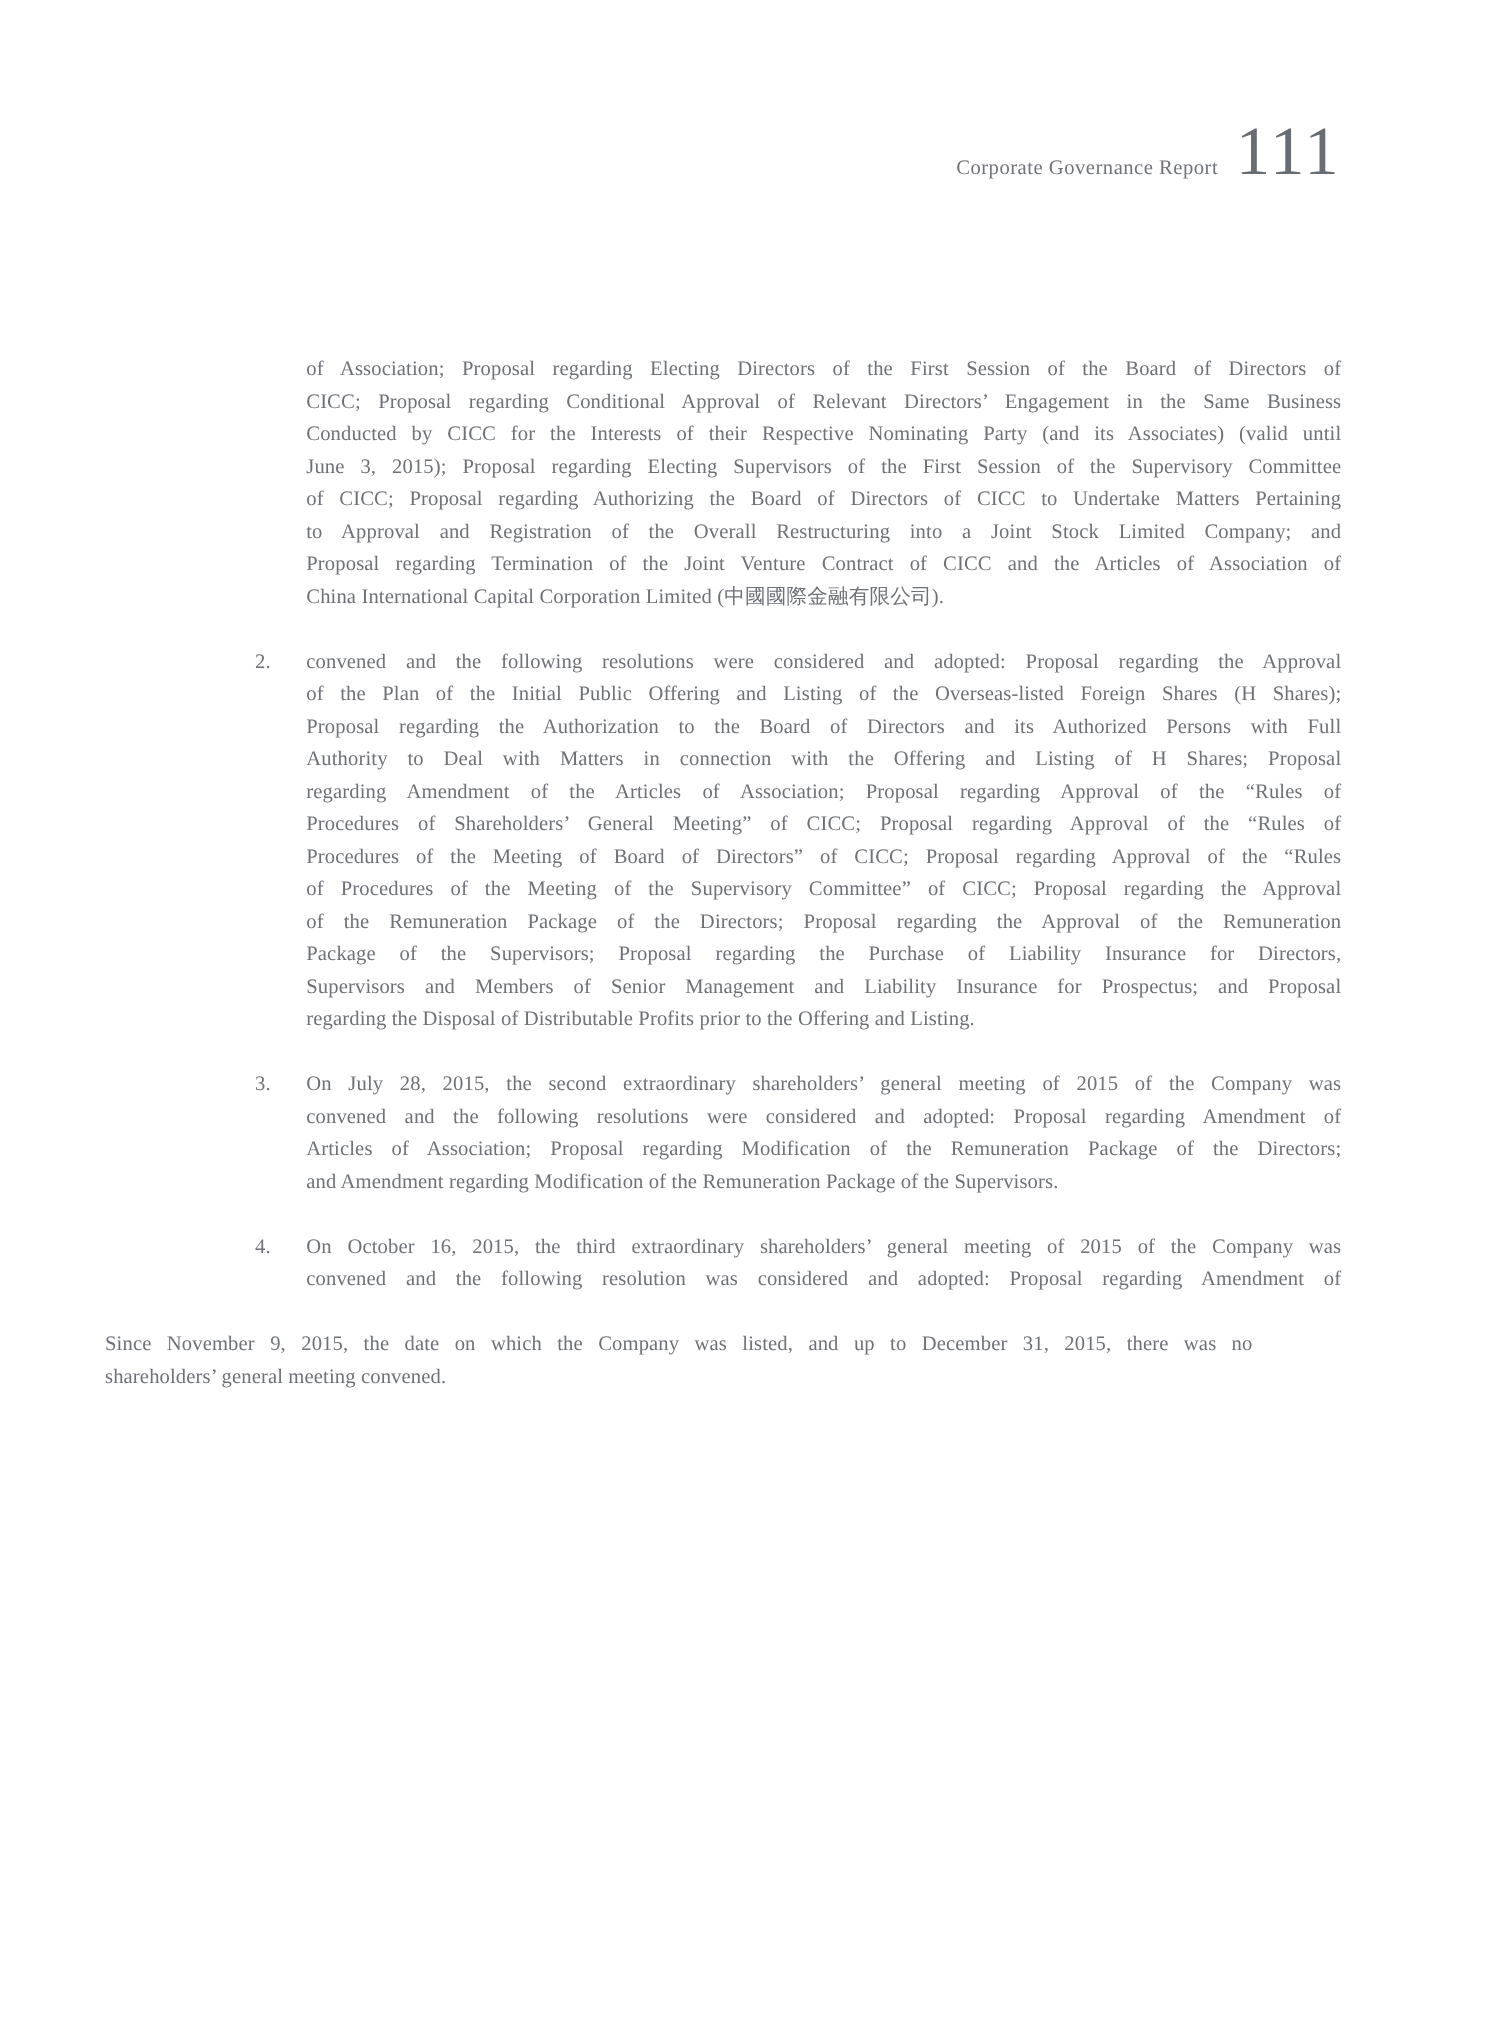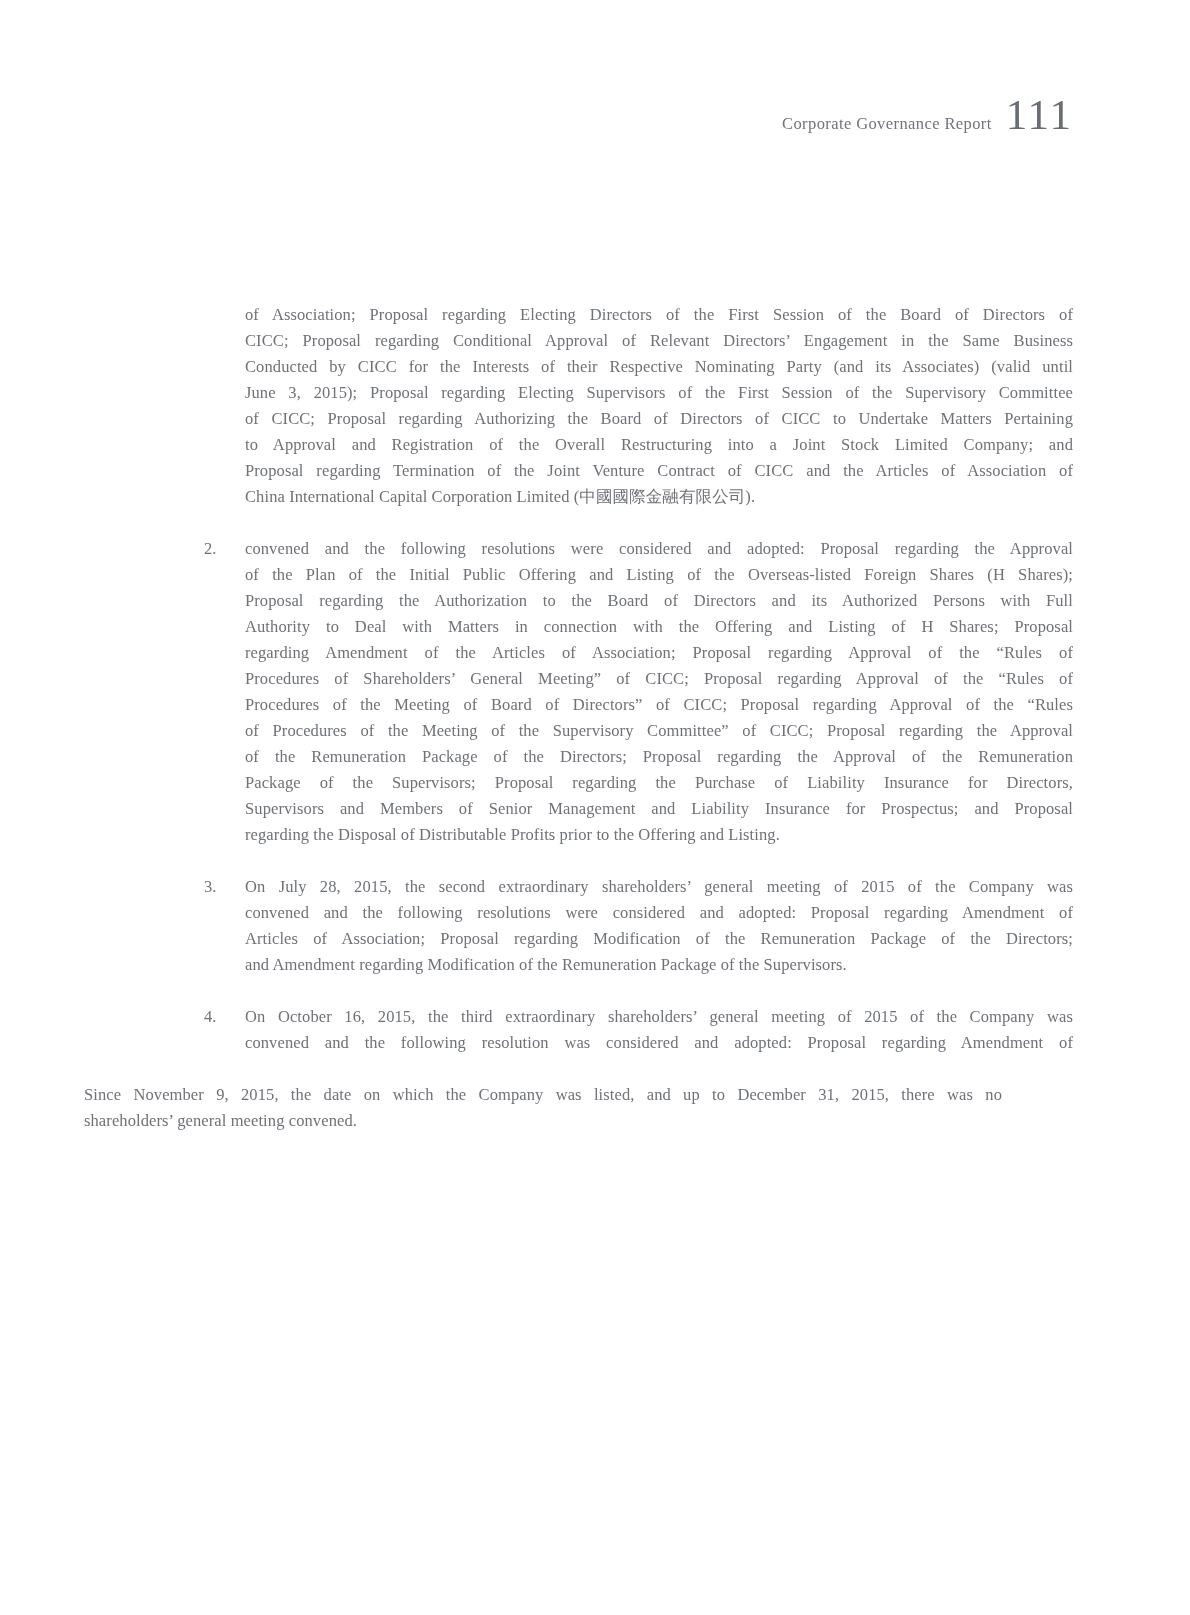--- a/index.html
+++ b/index.html
@@ -22,29 +22,29 @@
     align-items: baseline;
     gap: 14px;
     white-space: nowrap;
   }
   .section-title {
     font-size: 16.5px;
     letter-spacing: 0.4px;
     color: #70747a;
   }
   .page-number {
-    font-size: 43px;
+    font-size: 55px;
     line-height: 1;
     letter-spacing: 2px;
     color: #686d73;
   }
   
   .content {
     position: absolute;
-    top: 302px;
+    top: 282px;
     left: 0;
     width: 1010px;
     font-size: 16.5px;
     line-height: 26px;
     letter-spacing: 0.1px;
   }
   .list-item {
     display: flex;
     margin-left: 204px;
     margin-bottom: 26px;

